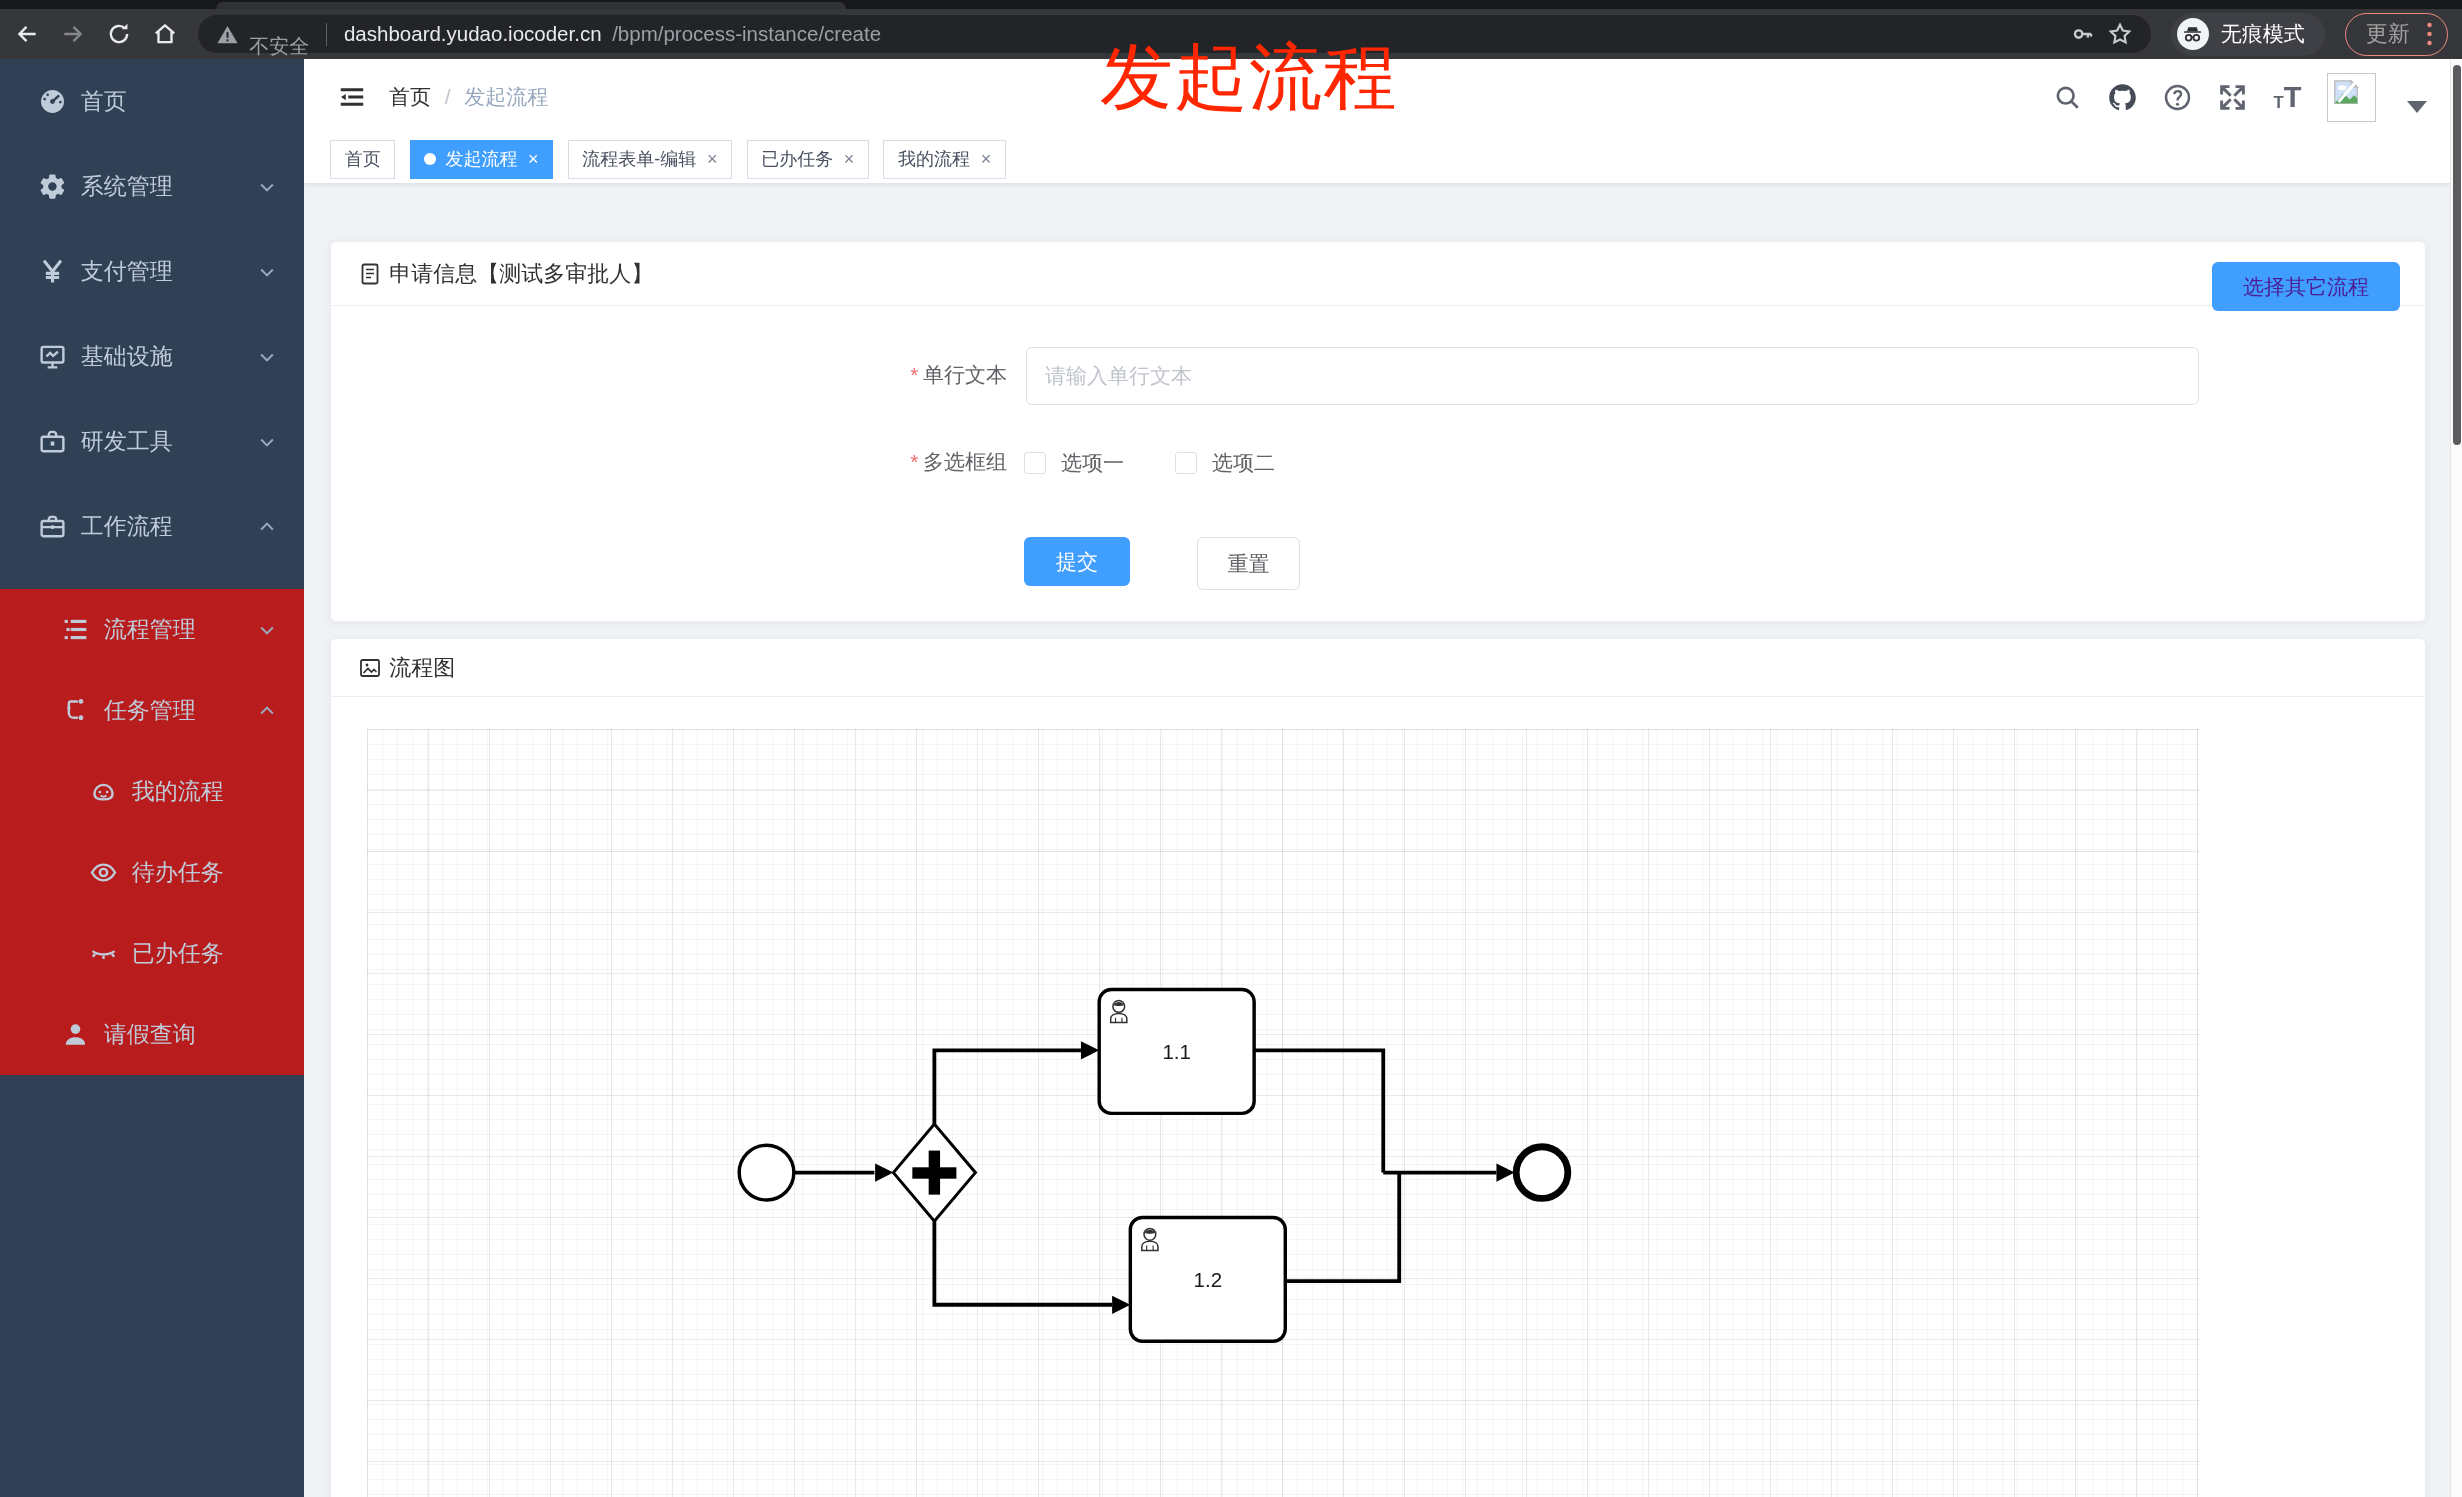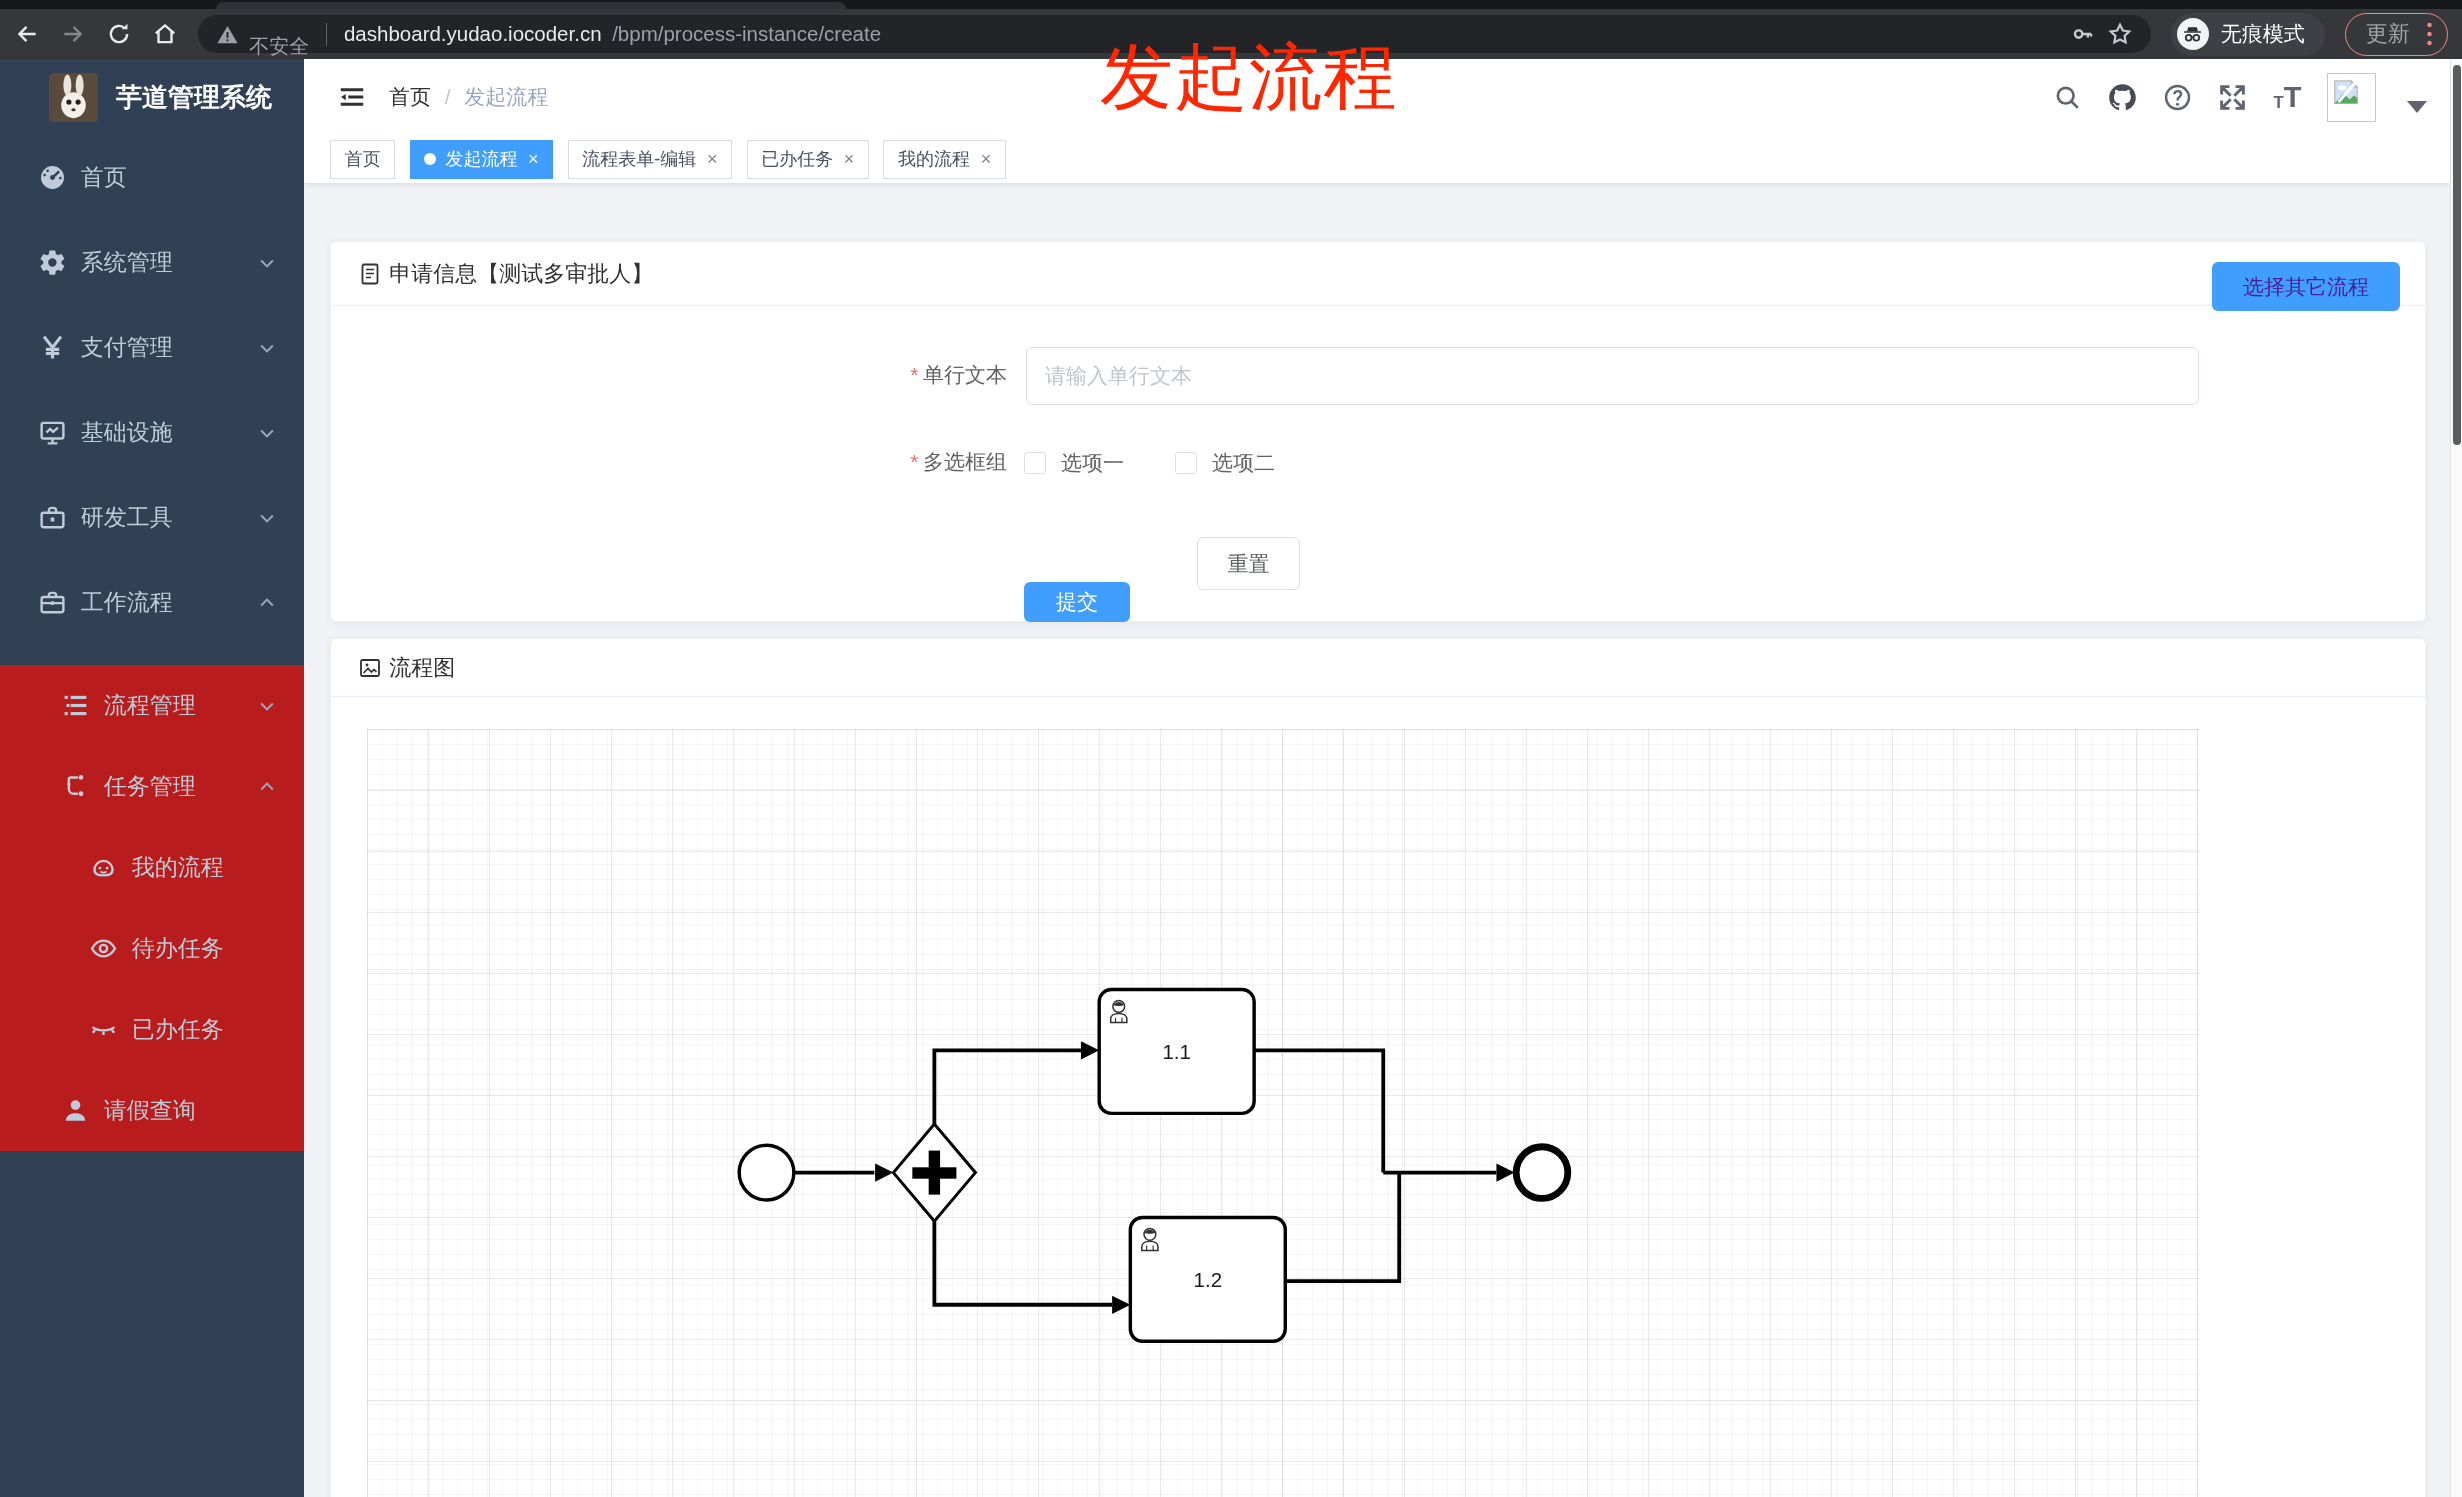--- a/index.html
+++ b/index.html
@@ -74,21 +74,21 @@
 
   .choose-btn { position:absolute; left:1881px; top:20px; width:188px; height:49px; background:#409eff; border:none; border-radius:6px; color:#4c1d95; font-size:21px; cursor:pointer; z-index:2; font-family:inherit; }
 
   .form-label { position:absolute; left:0; width:676px; text-align:right; color:#606266; font-size:21px; line-height:30px; }
   .req-star { color:#f56c6c; margin-right:4.6px; }
   .text-input { position:absolute; left:695px; top:105px; width:1173px; height:58px; border:0.8px solid #dcdfe6; border-radius:6px; font-size:21px; padding:0 18px; color:#606266; outline:none; font-family:inherit; }
   .text-input::placeholder { color:#c0c4cc; }
   .cbrow { position:absolute; left:693px; top:199px; height:43px; display:flex; align-items:center; gap:15px; }
   .cbox { width:22px; height:22px; border:1.5px solid #dcdfe6; border-radius:3px; background:#fff; cursor:pointer; }
   .cblabel { color:#606266; font-size:21px; margin-right:36px; }
-  .submit-btn { position:absolute; left:693px; top:295px; width:106px; height:40px; background:#409eff; color:#fff; border:none; border-radius:6px; font-size:21px; cursor:pointer; font-family:inherit;margin-top:45px; }
+  .submit-btn { position:absolute; left:693px; top:295px; width:106px; height:49px; background:#409eff; color:#fff; border:none; border-radius:6px; font-size:21px; cursor:pointer; font-family:inherit; }
   .reset-btn { position:absolute; left:818px; top:295px; width:103px; height:53px; background:#fff; color:#606266; border:0.8px solid #dcdfe6; border-radius:6px; font-size:21px; cursor:pointer; font-family:inherit;margin-left:48px; }
 
   
   .flow-canvas { position:absolute; left:36px; top:90px; width:1832px; height:790px;
     background-color:#fff;
     background-image:
       linear-gradient(to right, rgba(0,0,0,0.085) 0.8px, transparent 0.8px),
       linear-gradient(to bottom, rgba(0,0,0,0.085) 0.8px, transparent 0.8px),
       linear-gradient(to right, rgba(0,0,0,0.04) 0.8px, transparent 0.8px),
       linear-gradient(to bottom, rgba(0,0,0,0.04) 0.8px, transparent 0.8px);
@@ -163,34 +163,20 @@
             <circle cx="6" cy="20" r="3" fill="#f28b7f"></circle>
             <circle cx="6" cy="32" r="3" fill="#f28b7f"></circle>
           </svg>
       </div>
     </div>
   </div>
 
   <div class="annotation">发起流程</div>
 
   <div class="sidebar">
-    <div class="logo-row">
-      <div class="logo-img">
-        <svg width="49" height="49" viewBox="0 0 32 32">
-            <rect width="32" height="32" fill="#5a4a3c"></rect>
-            <ellipse cx="16" cy="21" rx="8" ry="8.5" fill="#f2efea"></ellipse>
-            <ellipse cx="12" cy="8" rx="2.6" ry="7" fill="#e8e3dc"></ellipse>
-            <ellipse cx="20" cy="8" rx="2.6" ry="7" fill="#e8e3dc"></ellipse>
-            <circle cx="13" cy="19" r="1.7" fill="#222"></circle>
-            <circle cx="19" cy="19" r="1.7" fill="#222"></circle>
-            <ellipse cx="16" cy="24" rx="1.4" ry="1" fill="#333"></ellipse>
-          </svg>
-      </div>
-      <div class="app-title">芋道管理系统</div>
-    </div>
 
     <div class="mi l1">
       <svg class="ic" viewBox="0 0 24 24">
           <circle cx="12" cy="12" r="9.5" fill="#bfcbd9"></circle>
           <path d="M12 12 17.5 7" stroke="#304156" stroke-width="2" fill="none"></path>
           <circle cx="12" cy="12" r="2" fill="#304156"></circle>
           <circle cx="5.5" cy="10" r="1.1" fill="#304156"></circle>
           <circle cx="8" cy="6.5" r="1.1" fill="#304156"></circle>
           <circle cx="18.5" cy="12.5" r="1.1" fill="#304156"></circle>
         </svg>

